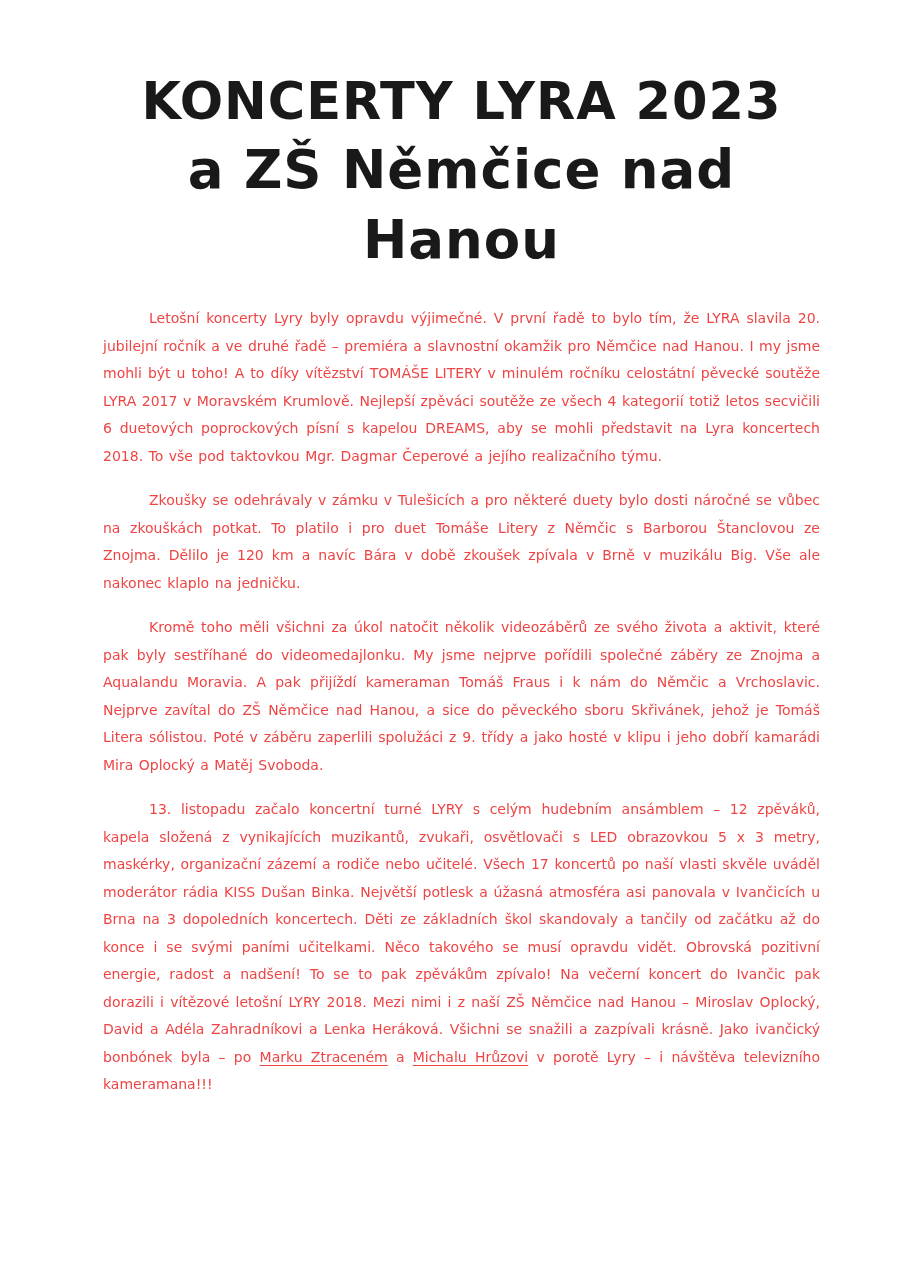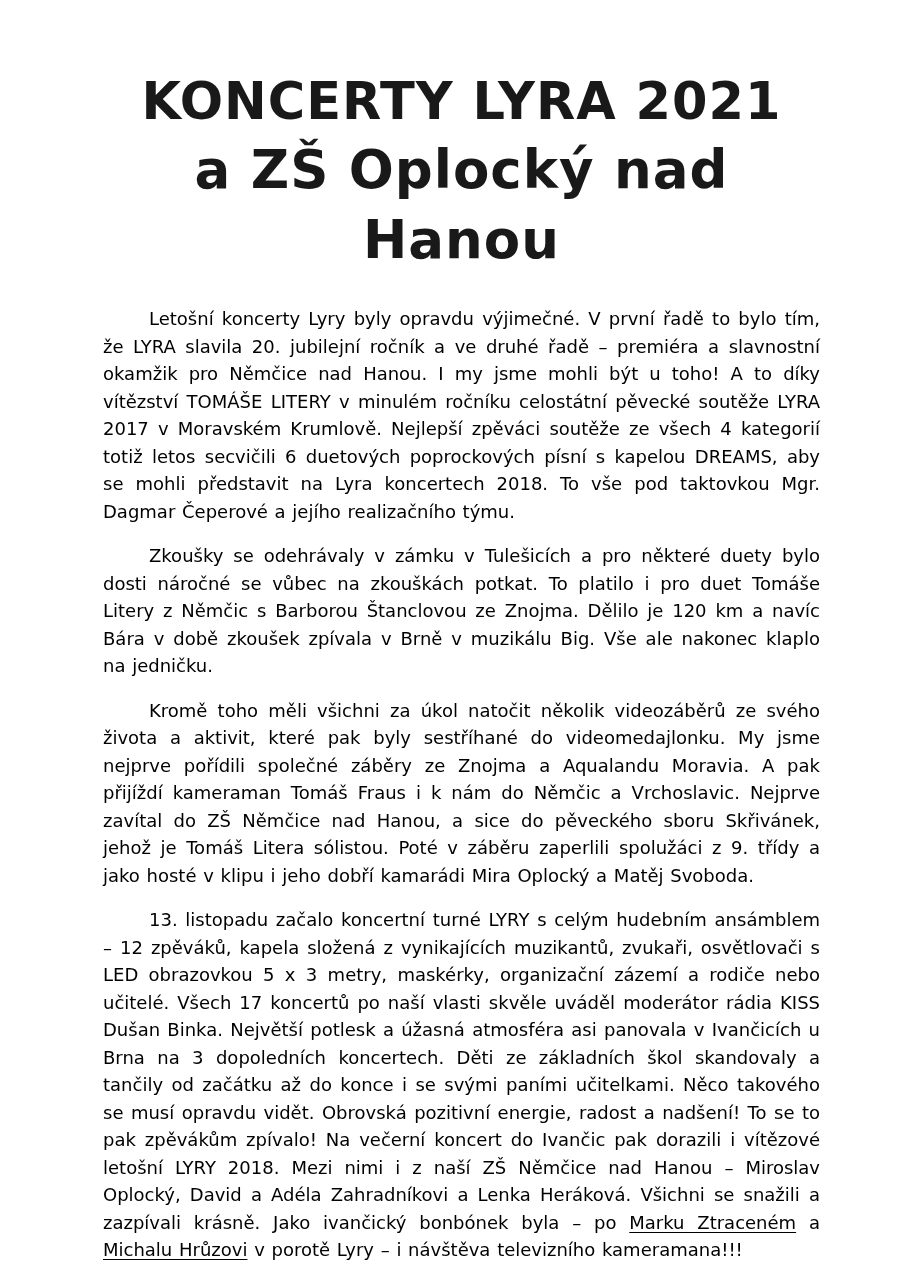--- a/index.html
+++ b/index.html
@@ -33,43 +33,43 @@
   }
   .t-line-1 {
     font-size: 51px;
     line-height: 1.32;
   }
   .t-line-2 {
     font-size: 53px;
     line-height: 1.32;
   }
   .para {
-    font-size: 18px;
+    font-size: 14px;
     line-height: 27.5px;
     text-align: justify;
     text-indent: 46px;
     margin: 0 0 17px 0;
-    color: #000000;
+    color: #ef4444;
     word-spacing: 1px;
   }
   .underline {
     text-decoration: underline;
     text-underline-offset: 3px;
     font-weight: 400;
   }
 </style>
 </head>
 <body>
 
 <div class="page">
   <div class="content">
 
     <h1 class="doc-title">
-      <span class="t-line t-line-1">KONCERTY LYRA 2021</span>
-      <span class="t-line t-line-2">a ZŠ Oplocký nad Hanou</span>
+      <span class="t-line t-line-1">KONCERTY LYRA 2023</span>
+      <span class="t-line t-line-2">a ZŠ Němčice nad Hanou</span>
     </h1>
 
     <p class="para">
       <span>Letošní koncerty Lyry byly opravdu výjimečné. V první řadě to bylo tím, že LYRA slavila 20. jubilejní ročník a ve druhé řadě – premiéra a slavnostní okamžik pro Němčice nad Hanou. I my jsme mohli být u toho! A to díky vítězství TOMÁŠE LITERY v minulém ročníku celostátní pěvecké soutěže LYRA 2017 v Moravském Krumlově. Nejlepší zpěváci soutěže ze všech 4 kategorií totiž letos secvičili 6 duetových poprockových písní s kapelou DREAMS, aby se mohli představit na Lyra koncertech 2018. To vše pod taktovkou Mgr. Dagmar Čeperové a jejího realizačního týmu.</span>
     </p>
 
     <p class="para">
       <span>Zkoušky se odehrávaly v zámku v Tulešicích a pro některé duety bylo dosti náročné se vůbec na zkouškách potkat. To platilo i pro duet Tomáše Litery z Němčic s Barborou Štanclovou ze Znojma. Dělilo je 120 km a navíc Bára v době zkoušek zpívala v Brně v muzikálu Big. Vše ale nakonec klaplo na jedničku.</span>
     </p>
 

